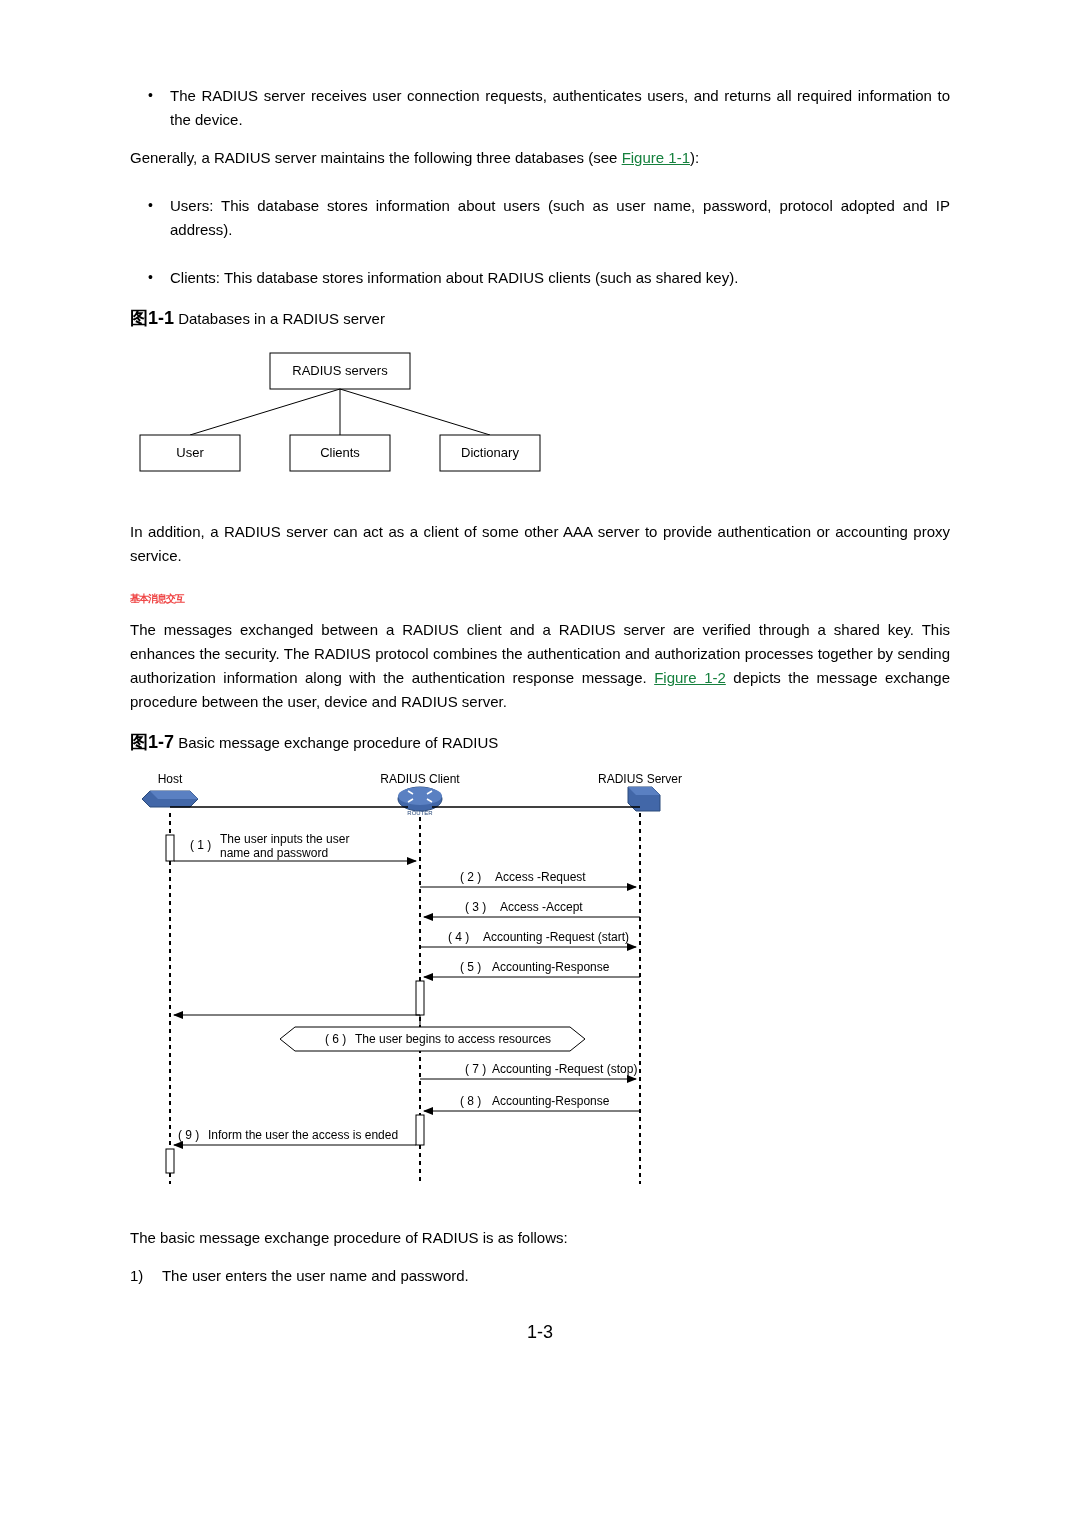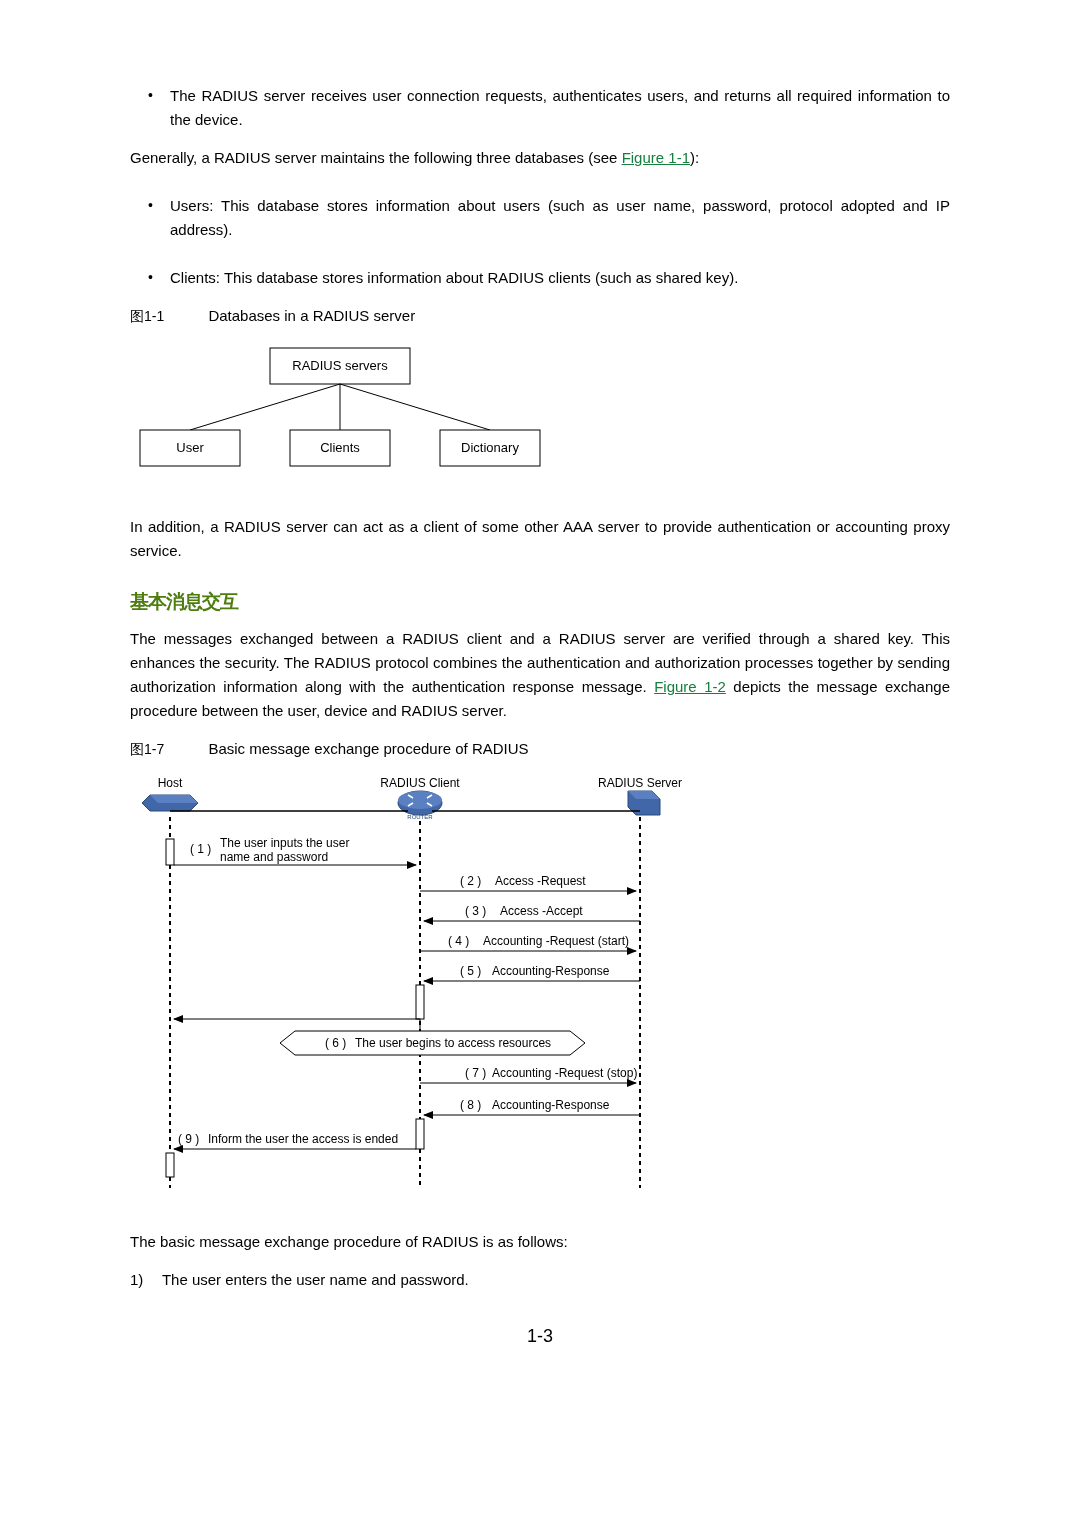--- a/index.html
+++ b/index.html
@@ -23,29 +23,30 @@
   .bullet-list li::before {
     content: "•";
     position: absolute;
     left: 18px;
     top: 0;
     font-size: 14px;
   }
   .para { text-align: justify; margin-bottom: 14px; }
   .link { color: #15803d; text-decoration: underline; }
   .fig-caption { margin: 8px 0 10px 0; }
-  .fig-num { font-weight: normal; font-size: 14px; }
-  .fig-title { margin-left: 40px; }
+  .fig-num { font-weight: bold; font-size: 18px; }
+  .fig-title { }
   .fig1-wrap { margin: 0 0 30px 0; }
   .section-marker {
-    color: #4d7c0f;
+    color: #ef4444;
     font-weight: bold;
-    font-size: 19px;
+    font-size: 10px;
     margin: 24px 0 10px 0;
     letter-spacing: -1px;
+    font-family: Liberation Mono, monospace;
   }
   .fig2-wrap { margin: 12px 0 30px 0; }
   .numbered { margin-top: 10px; }
   .numbered .numlabel { display:inline-block; width: 28px; }
   .page-num { text-align: center; font-size: 18px; margin-top: 30px; }
 </style>
 </head>
 <body>
 
 <ul class="bullet-list">

